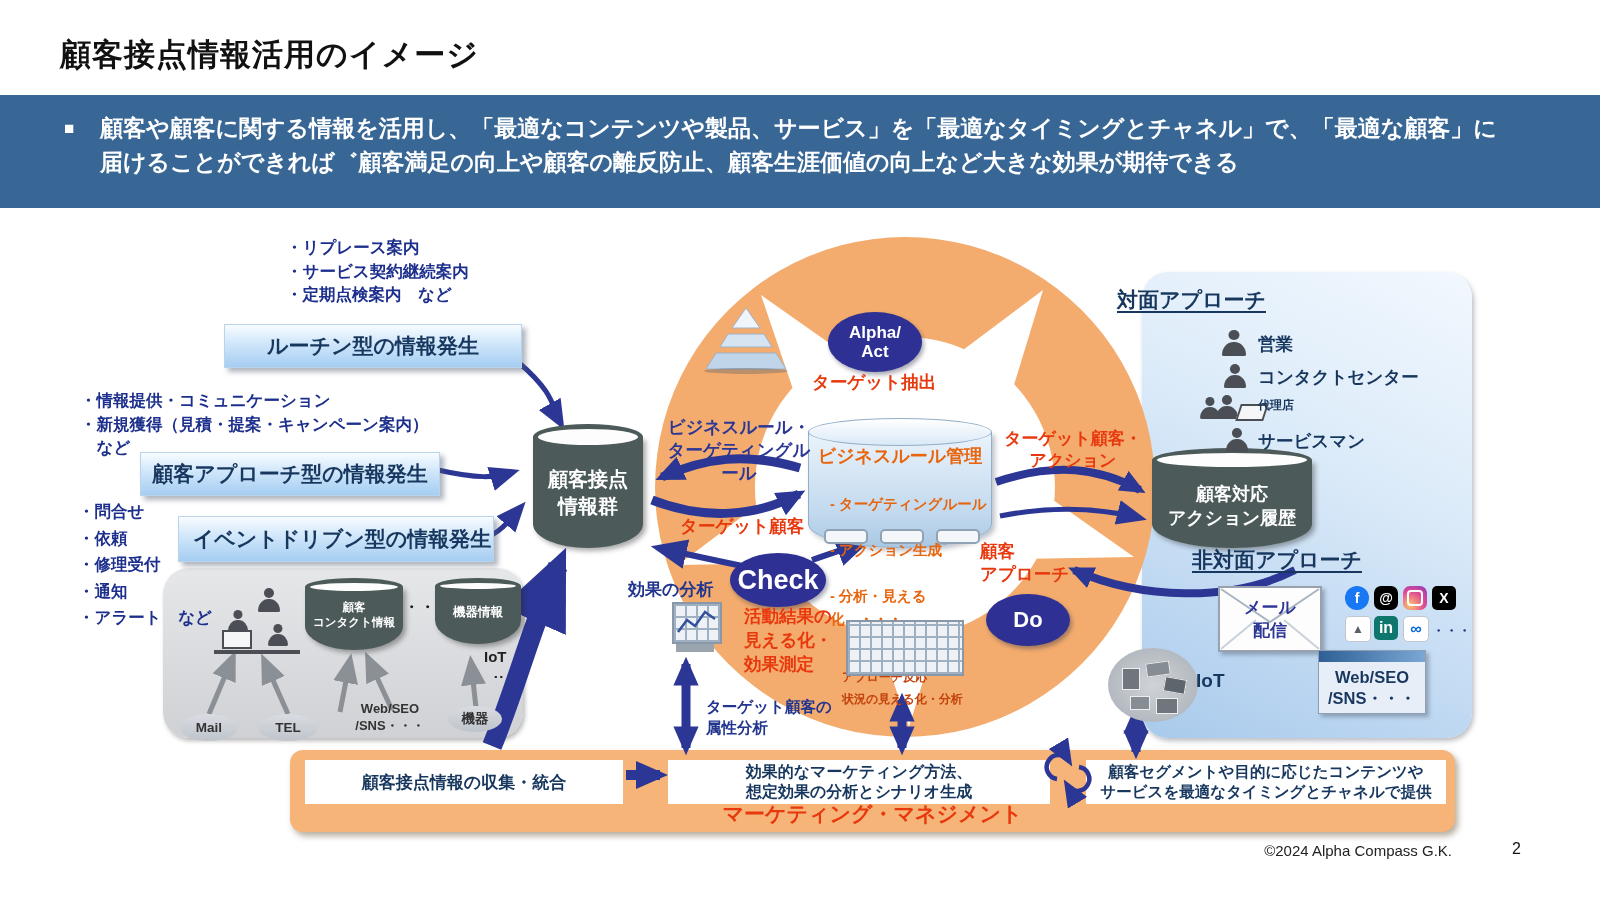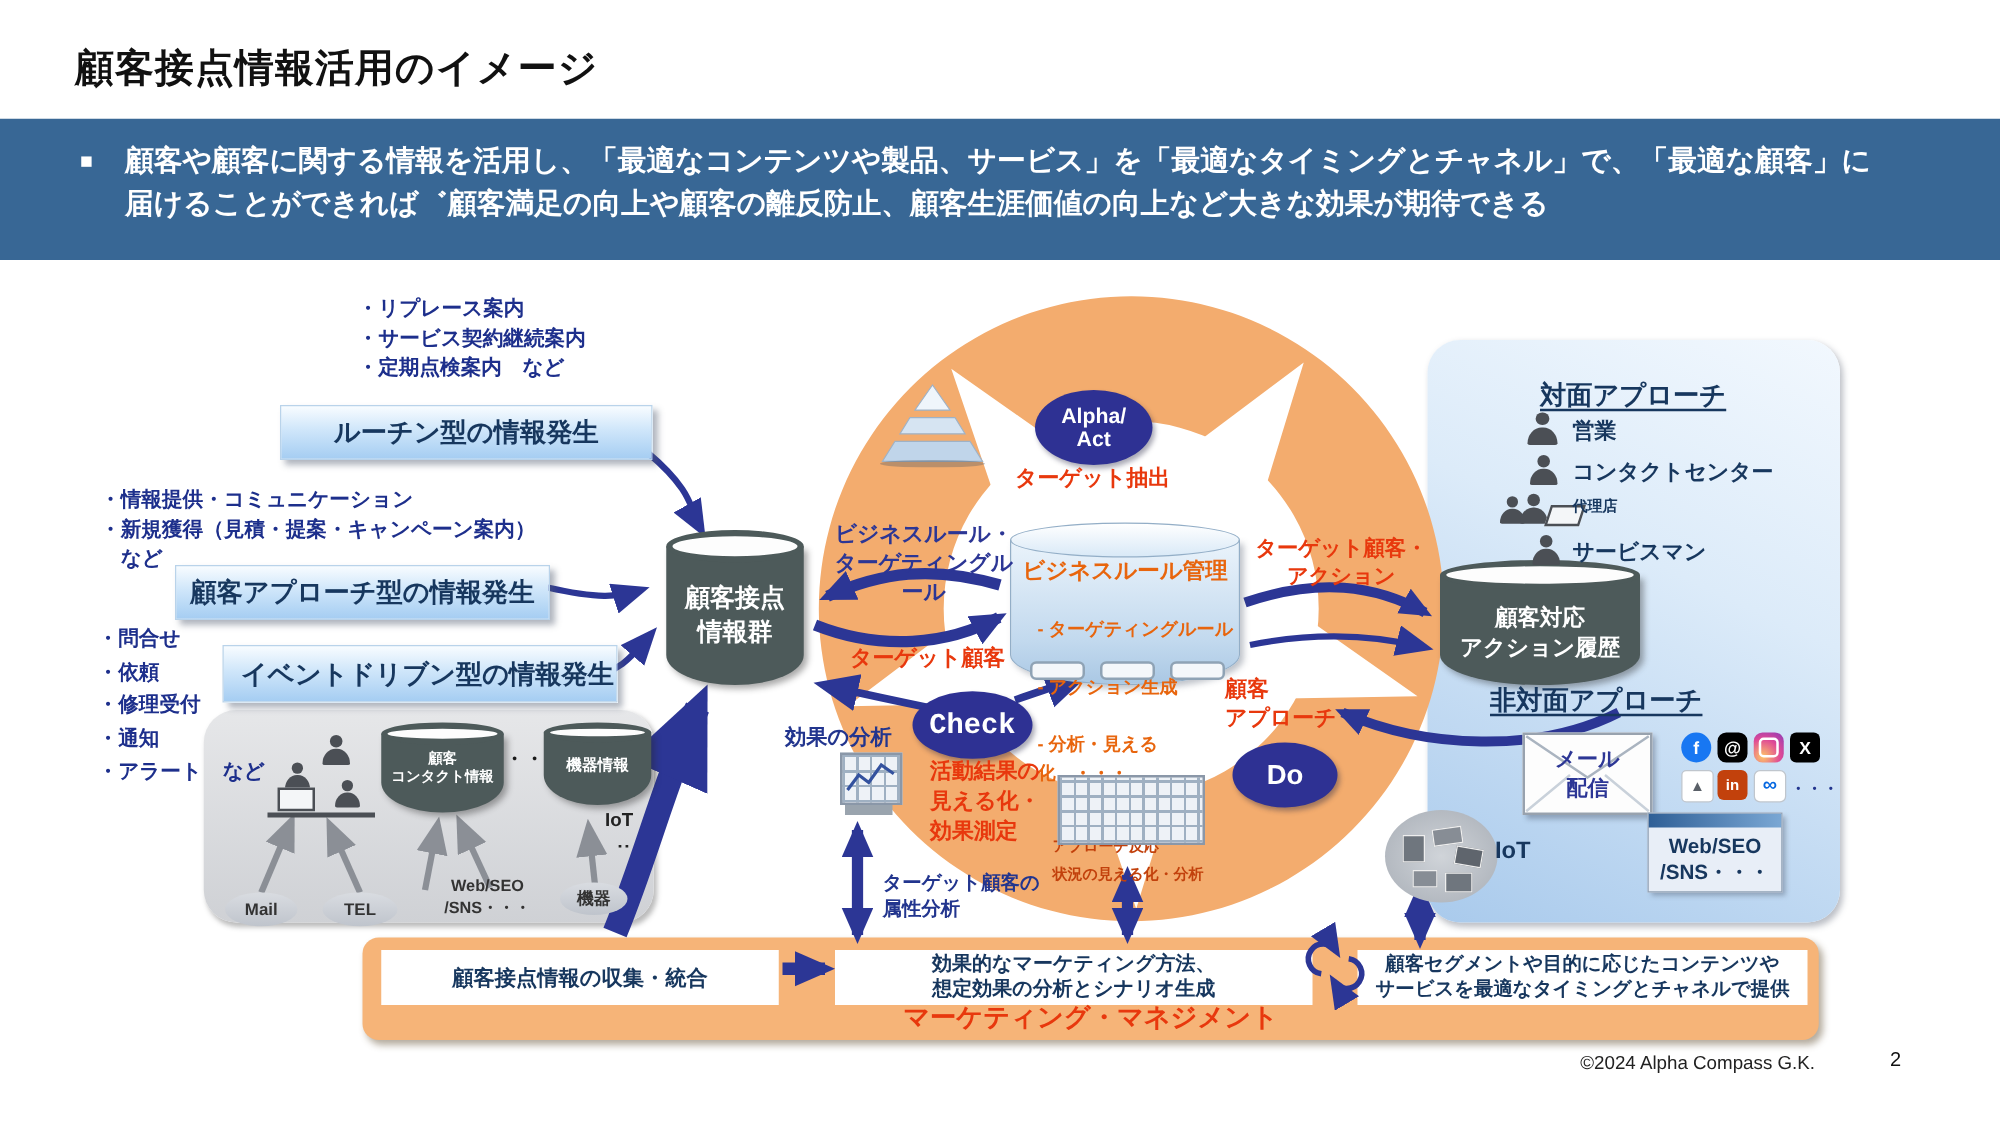--- a/index.html
+++ b/index.html
@@ -222,21 +222,21 @@
 
   <div class="cyl dark z3" style="left:1152px;top:448px;width:160px;height:100px;">
     <span class="cbody" style="top:12px;"></span>
       <span class="ctop" style="height:24px;"></span>
     <span class="ctext" style="top:34px;font-size:18px;line-height:24px;">顧客対応
 アクション履歴</span>
   </div>
 
   <div class="pdca z3" style="left:828px;top:312px;width:94px;height:60px;font-size:17px;line-height:19px;">Alpha/
 Act</div>
-  <div class="pdca z3" style="left:730px;top:553px;width:96px;height:54px;font-size:23px;font-family:Liberation Mono, monospace;">Check</div>
+  <div class="pdca z3" style="left:730px;top:553px;width:96px;height:54px;font-size:27px;">Check</div>
   <div class="pdca z3" style="left:986px;top:594px;width:84px;height:52px;font-size:22px;">Do</div>
 
   <svg class="abs z3" style="left:698px;top:306px;" width="96" height="68">
     <polygon points="48,2 62,22 34,22" fill="#eff5fb" stroke="#9fb2c6" stroke-width="1"></polygon>
     <polygon points="30,28 66,28 74,41 22,41" fill="#d6e4f2" stroke="#9fb2c6" stroke-width="1"></polygon>
     <polygon points="18,47 78,47 88,63 8,63" fill="#c0d5ea" stroke="#9fb2c6" stroke-width="1"></polygon>
     <ellipse cx="48" cy="65" rx="42" ry="3" fill="rgba(80,90,100,.35)"></ellipse>
   </svg>
 
   <div class="t pre z3" style="left:664px;top:416px;width:150px;text-align:center;font-size:17.5px;color:#2c3695;line-height:23px;">ビジネスルール・
@@ -257,21 +257,21 @@
 属性分析</div>
 
   <div class="abs gridicon z3" style="left:672px;top:602px;width:46px;height:38px;">
     <svg width="46" height="38">
         <polyline points="4,28 13,16 21,22 31,8 41,15" fill="none" stroke="#33519e" stroke-width="2.5"></polyline>
       </svg>
   </div>
   <div class="abs z3" style="left:676px;top:644px;width:38px;height:8px;background:#9aa4ae;"></div>
   <div class="abs gridicon z3" style="left:846px;top:620px;width:114px;height:52px;"></div>
 
-  <div class="abs utitle z3" style="left:1232px;top:286px;margin-top:16px;">対面アプローチ</div>
+  <div class="abs utitle z3" style="left:1117px;top:286px;">対面アプローチ</div>
   <div class="pp z3" style="left:1222px;top:330px;width:24px;height:26px;">
       <span class="hd"></span>
       <span class="bd"></span>
     </div>
   <div class="t z3" style="left:1258px;top:332px;font-size:17.5px;color:#17375e;font-weight:600;">営業</div>
   <div class="pp z3" style="left:1224px;top:364px;width:22px;height:24px;">
       <span class="hd"></span>
       <span class="bd"></span>
     </div>
   <div class="t z3" style="left:1258px;top:365px;font-size:17.5px;color:#17375e;font-weight:600;">コンタクトセンター</div>
@@ -302,21 +302,21 @@
 配信</div>
   </div>
 
   <div class="soc z3" style="left:1345px;top:586px;border-radius:50%;background:#1877f2;color:#fff;">f</div>
   <div class="soc z3" style="left:1374px;top:586px;border-radius:7px;background:#000;color:#fff;">@</div>
   <div class="soc z3" style="left:1403px;top:586px;border-radius:7px;background:radial-gradient(circle at 30% 80%,#fdc468 0%,#df4996 55%,#8a3ab9 100%);color:#fff;font-size:12px;">
       <span style="width:12px;height:12px;border:2px solid #fff;border-radius:4px;display:block;"></span>
     </div>
   <div class="soc z3" style="left:1432px;top:586px;border-radius:5px;background:#000;color:#fff;">X</div>
   <div class="soc z3" style="left:1345px;top:616px;border-radius:4px;background:#fff;border:1px solid #c0c6cd;color:#5a6068;font-size:12px;">▲</div>
-  <div class="soc z3" style="left:1374px;top:616px;border-radius:5px;background:#c2410c;color:#fff;font-size:12px;">in</div>
+  <div class="soc z3" style="left:1374px;top:616px;border-radius:5px;background:#0f766e;color:#fff;font-size:16px;">in</div>
   <div class="soc z3" style="left:1403px;top:616px;border-radius:5px;background:#fff;border:1px solid #c0c6cd;color:#0668e1;font-size:16px;">∞</div>
   <div class="t z3" style="left:1432px;top:622px;font-size:13px;color:#22358e;">・・・</div>
 
   <div class="abs z3" style="left:1318px;top:650px;width:106px;height:62px;background:#e8eef7;border:1px solid #8fa0b4;box-shadow:3px 3px 4px rgba(70,80,100,.4);">
     <div class="abs" style="left:0;top:0;width:100%;height:11px;background:linear-gradient(90deg,#2f5f96,#7aa7d4);"></div>
     <div class="abs pre" style="left:0;top:16px;width:100%;text-align:center;font-size:16.5px;font-weight:bold;color:#17375e;line-height:21px;">Web/SEO
 /SNS・・・</div>
   </div>
 
   <div class="abs z3" style="left:1108px;top:648px;width:90px;height:74px;border-radius:50%;background:radial-gradient(#d0d4d9,#a8aeb6);">

